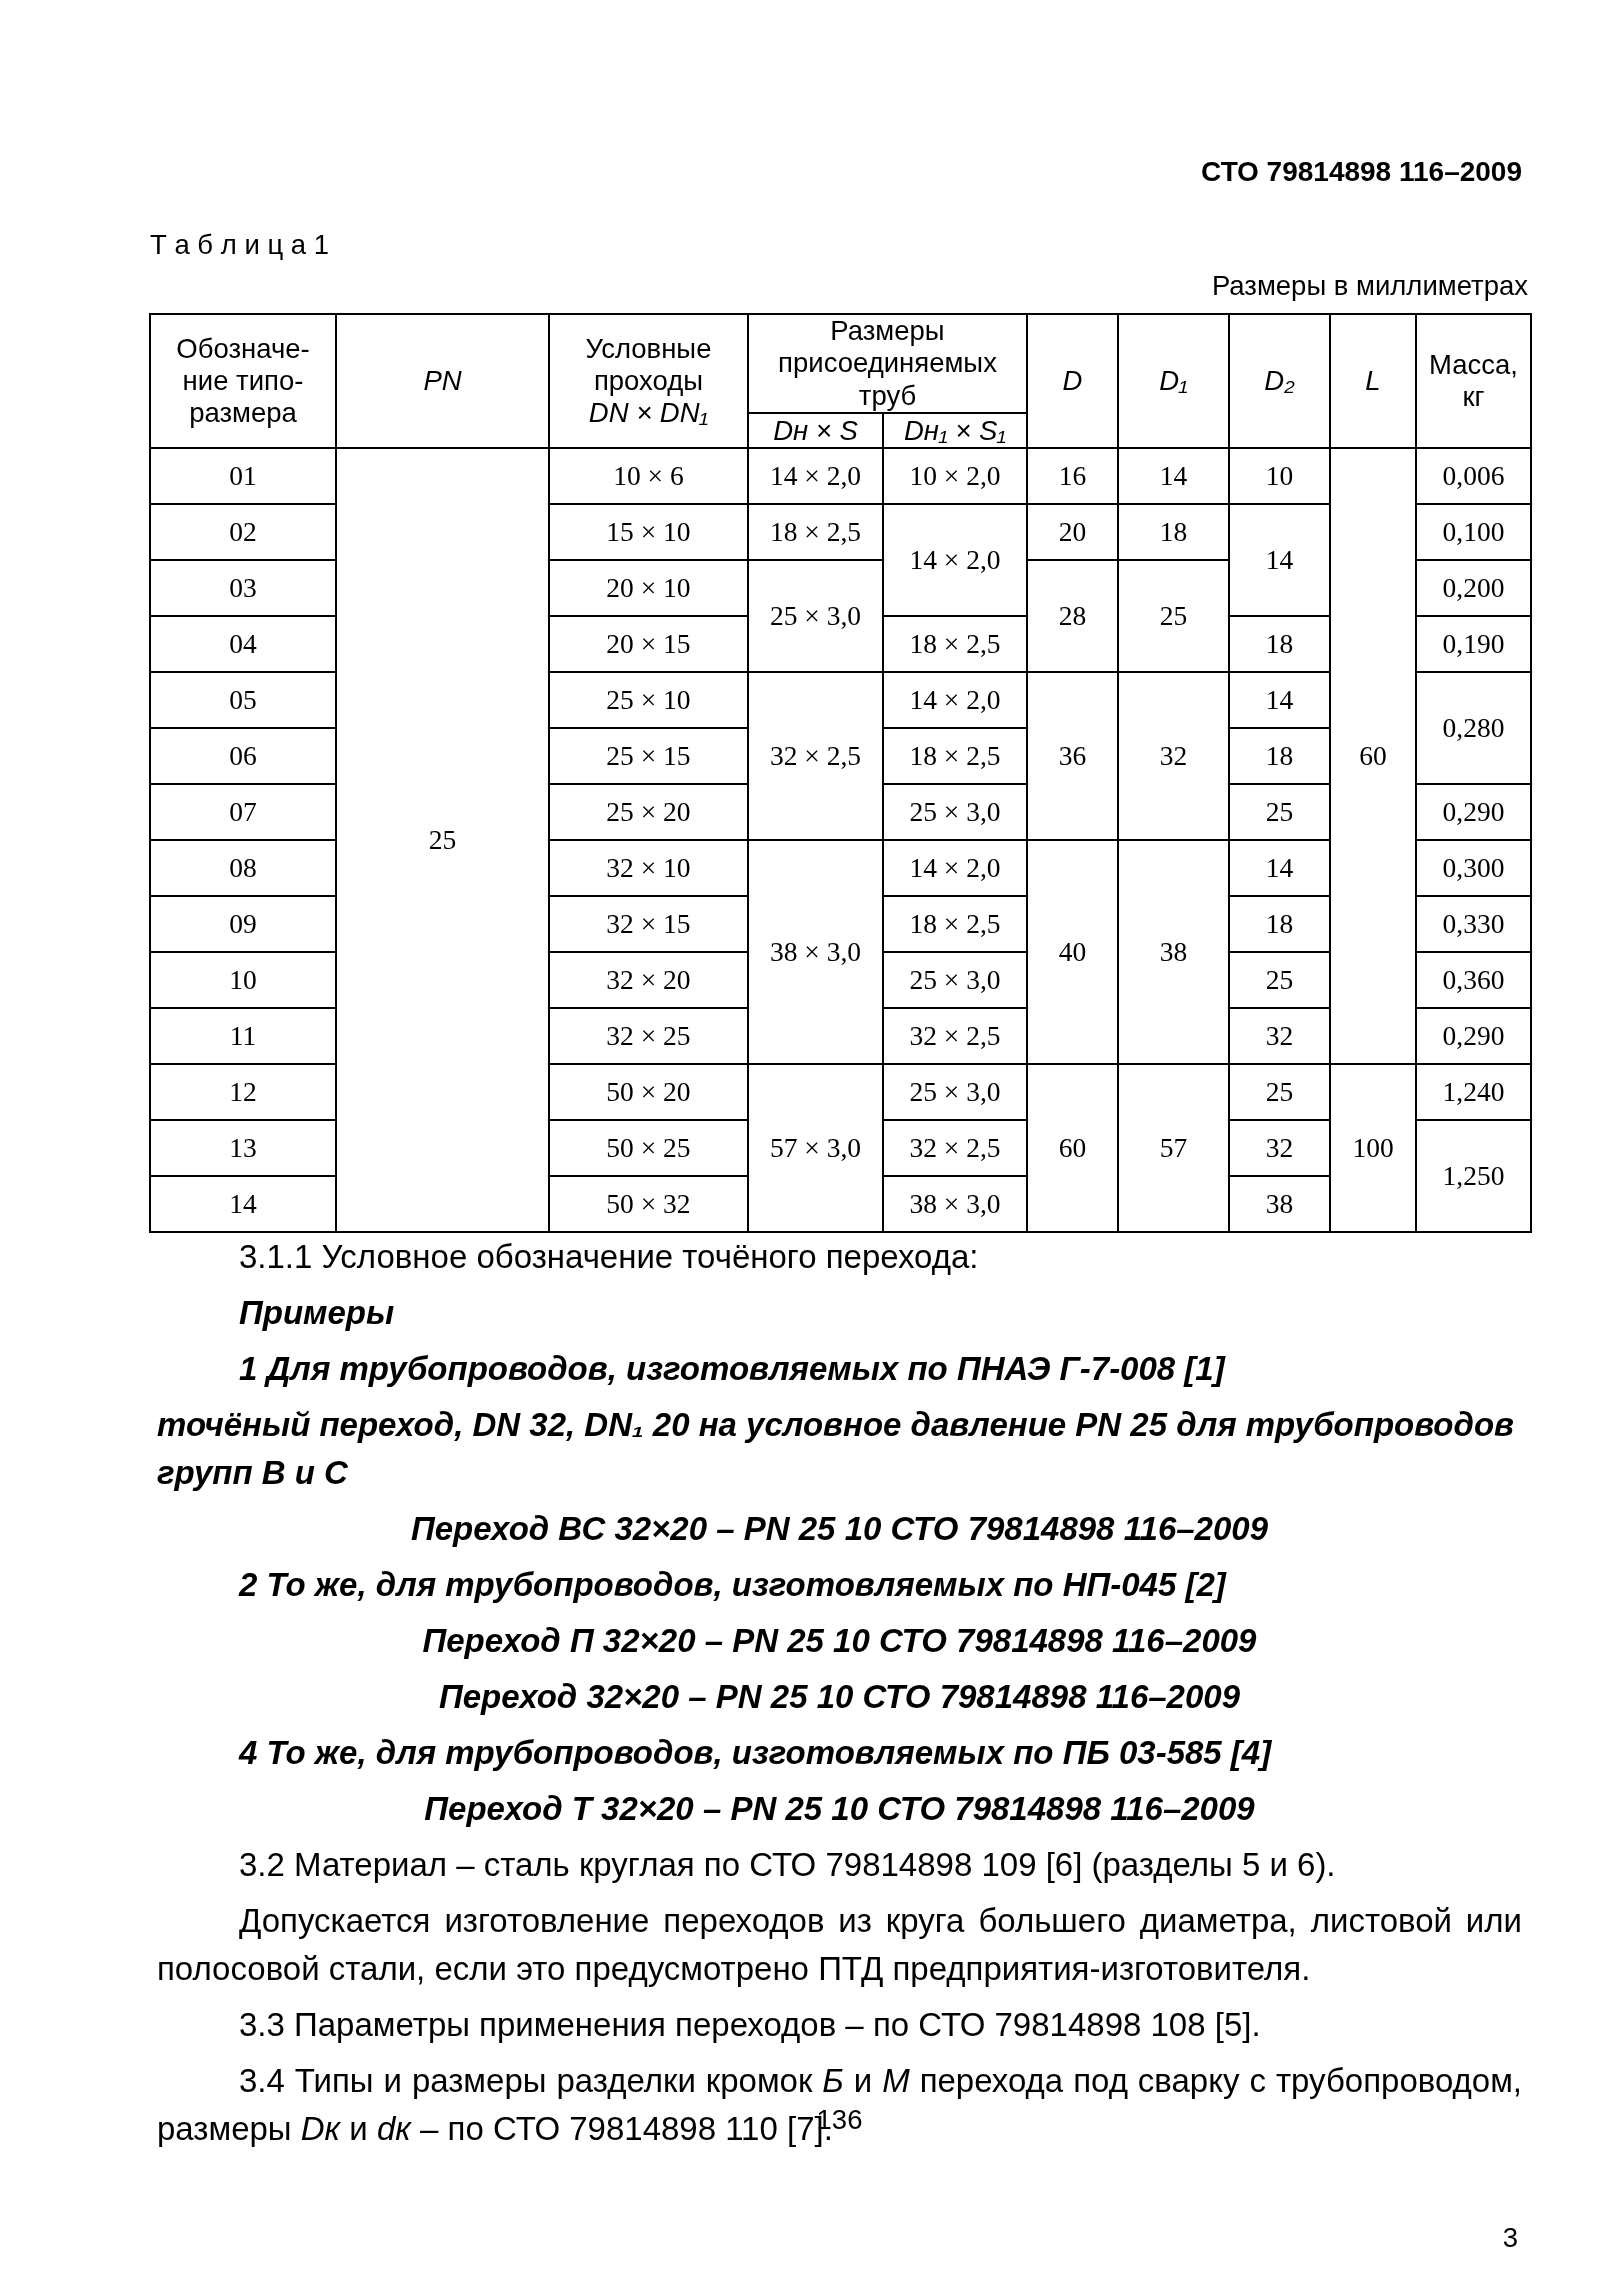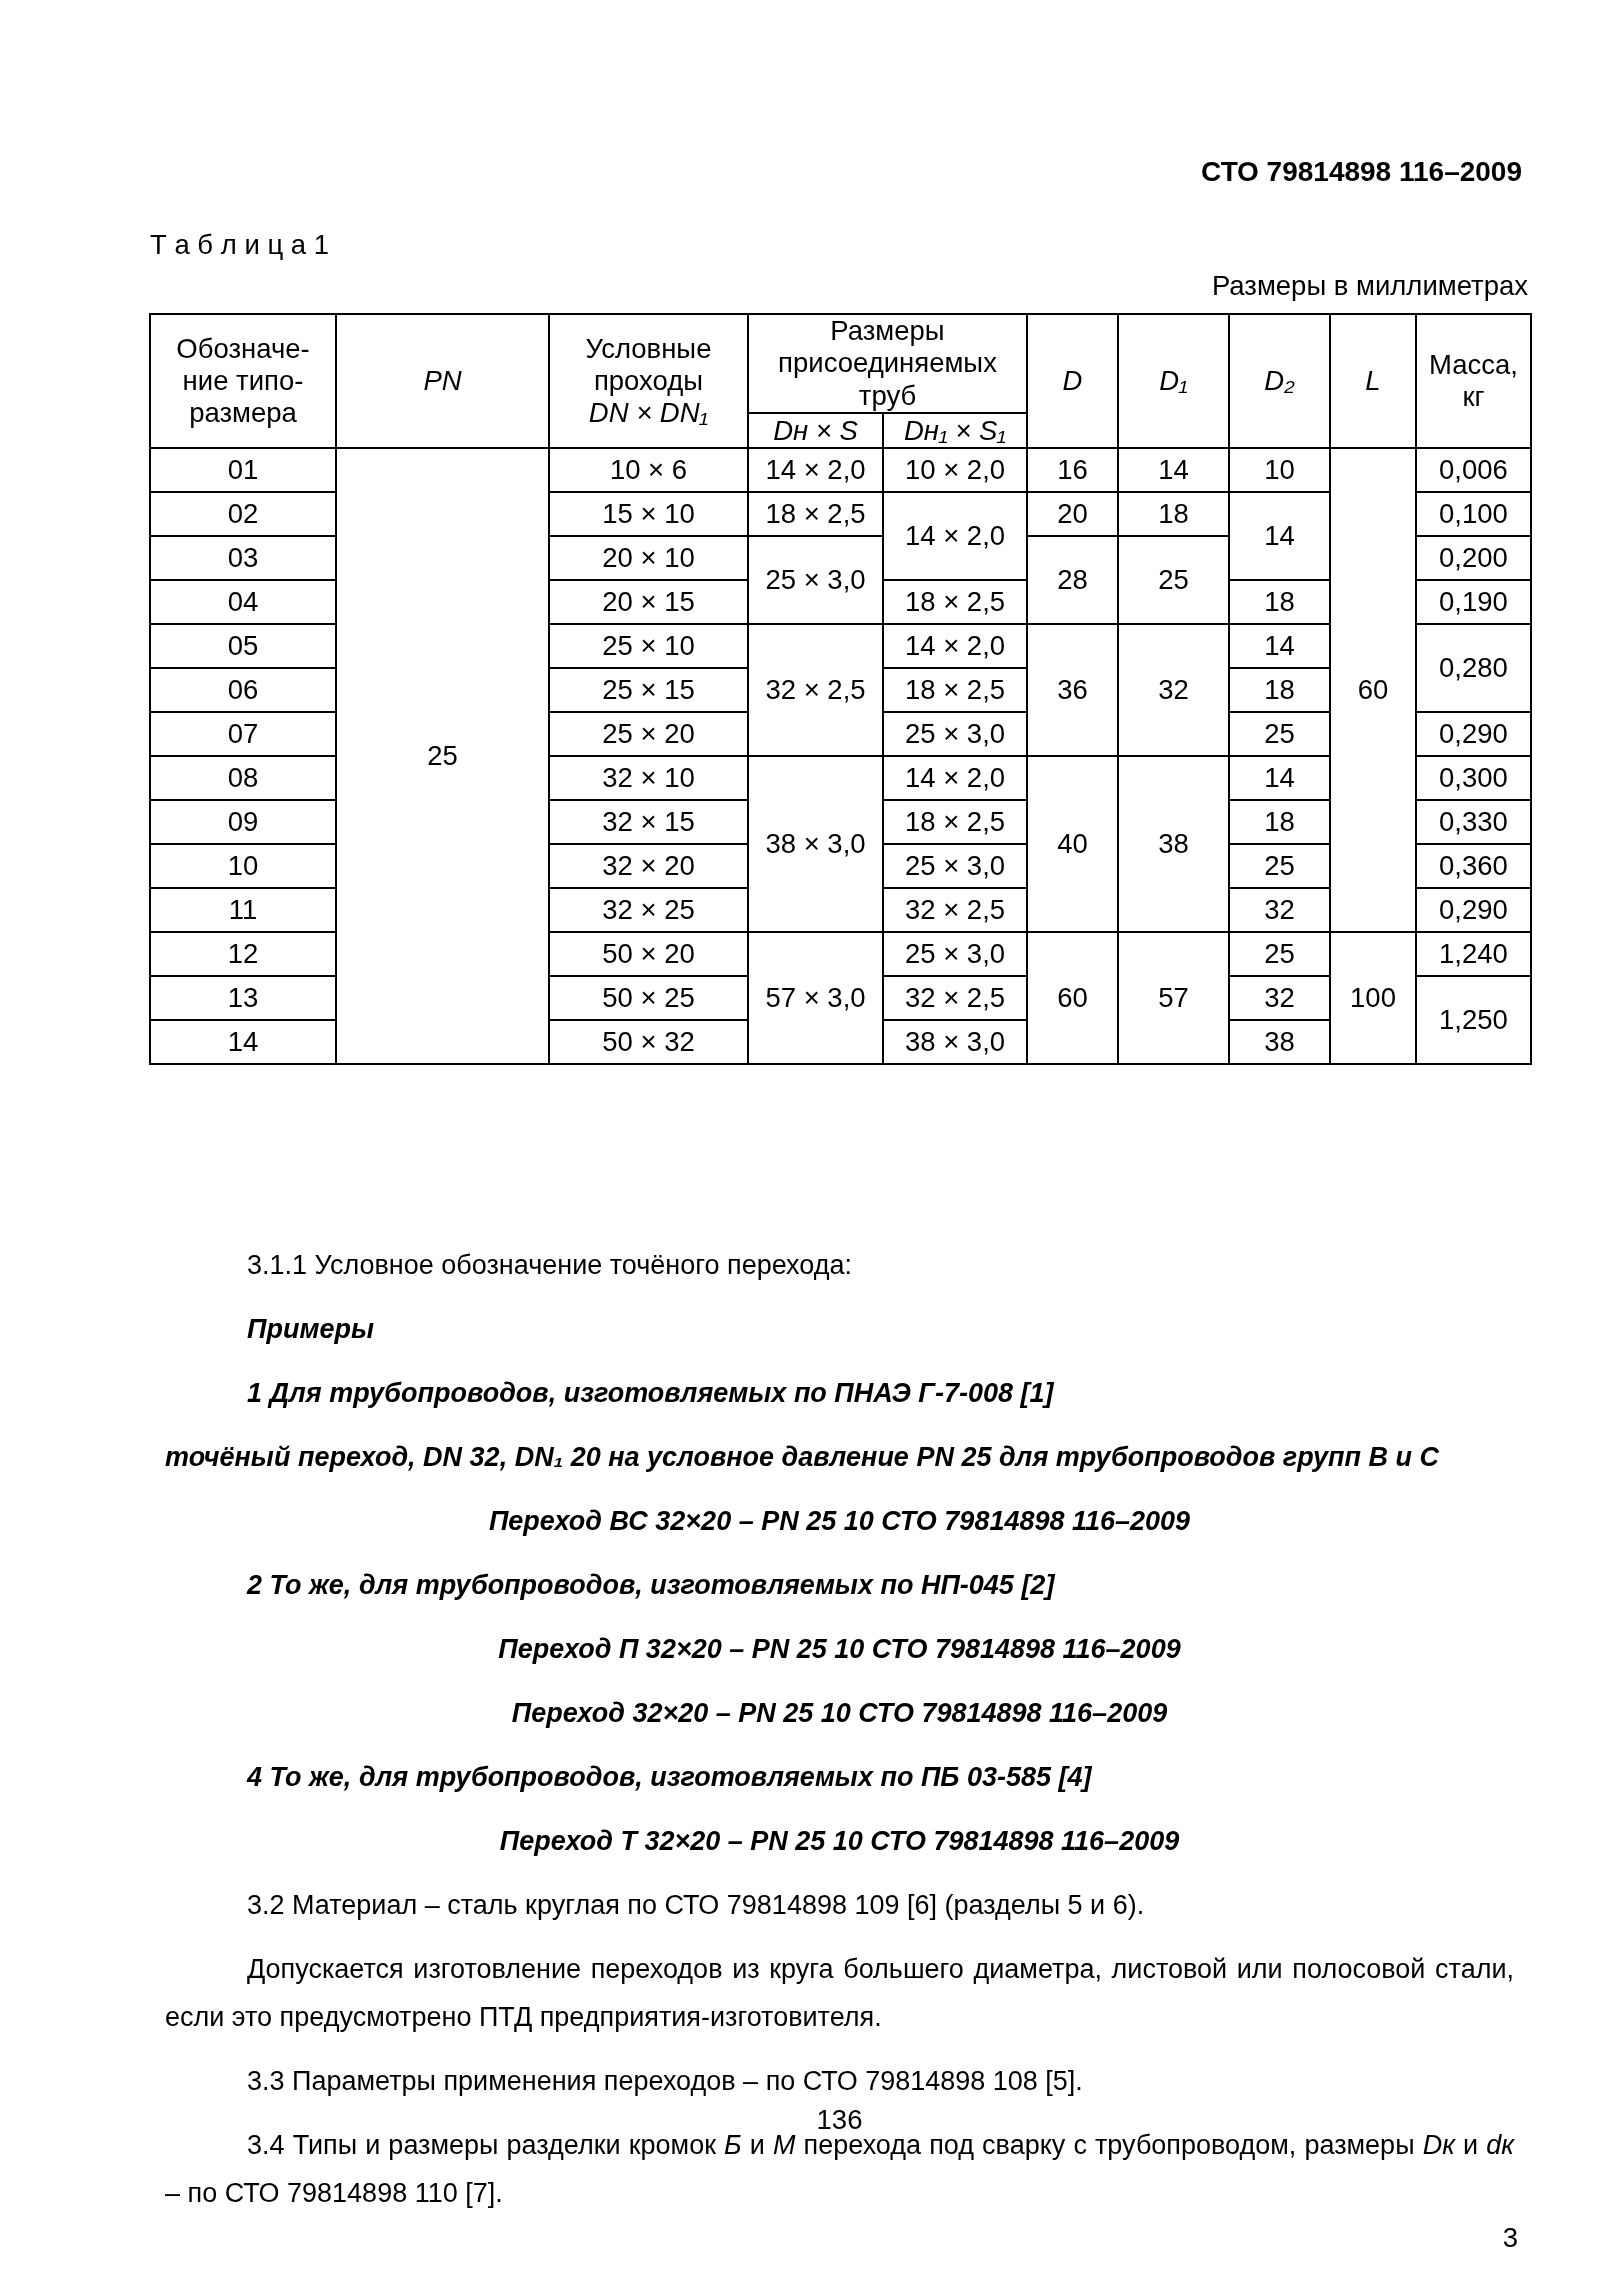--- a/index.html
+++ b/index.html
@@ -19,25 +19,25 @@
   .t1 { position: absolute; top: 313px; left: 149px; width: 1381px; border-collapse: collapse; table-layout: fixed; }
   .t1 th, .t1 td {
     border: 2px solid #000;
     text-align: center; vertical-align: middle;
     font-weight: normal; padding: 0 2.6px;
     font-size: 27.5px;
   }
   .t1 th { line-height: 1.18; }
   tr.hdr-main { height: 98px; }
   tr.hdr-sub  { height: 35px; }
-  .t1 tbody tr { height: 44px; }
+  .t1 tbody tr { height: 56px; font-family: Liberation Serif, serif; }
   .italic { font-style: italic; }
 
   .text-block { position: absolute; top: 1225px; left: 149px; width: 1381px; }
-  .para { margin: 16px; line-height: 48px; font-size: 27px; }
+  .para { margin: 8px; line-height: 48px; font-size: 33px; }
   .indent { text-indent: 82px; }
   .center { text-align: center; text-indent: 0; }
   .justify { text-align: justify; }
   .bi { font-weight: bold; font-style: italic; }
   .bold { font-weight: bold; }
 
   .page-num-center { position: absolute; top: 2104px; left: 149px; width: 1381px; text-align: center; font-size: 27.5px; }
   .page-num-corner { position: absolute; top: 2222px; right: 105px; font-size: 27.5px; }
 </style>
 </head>

